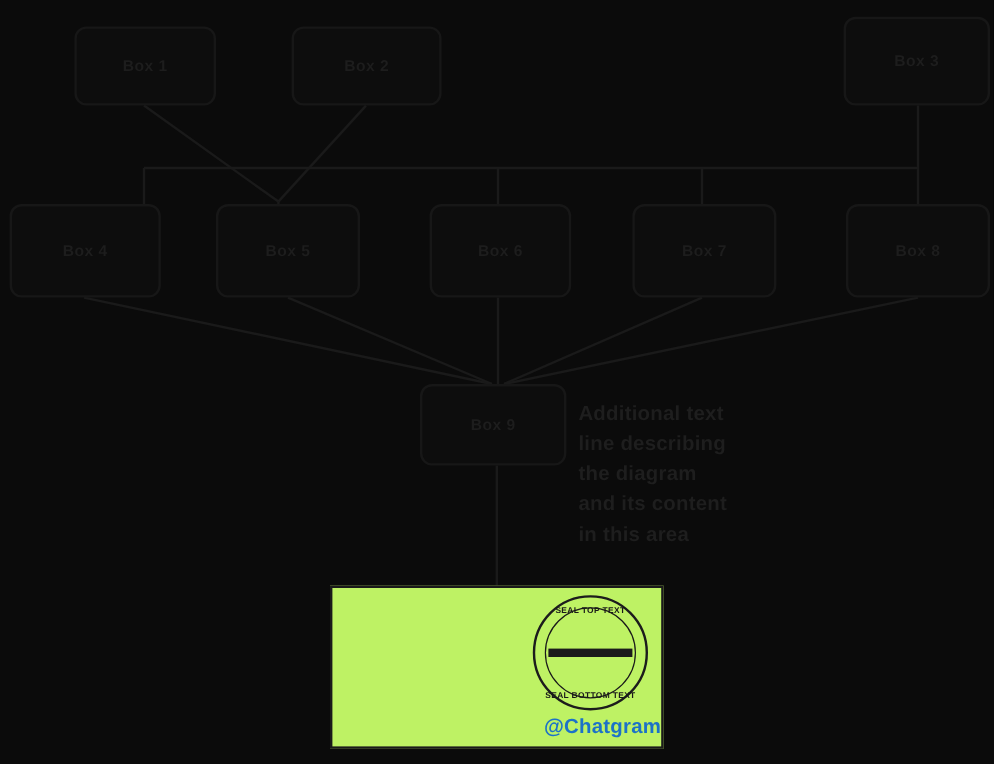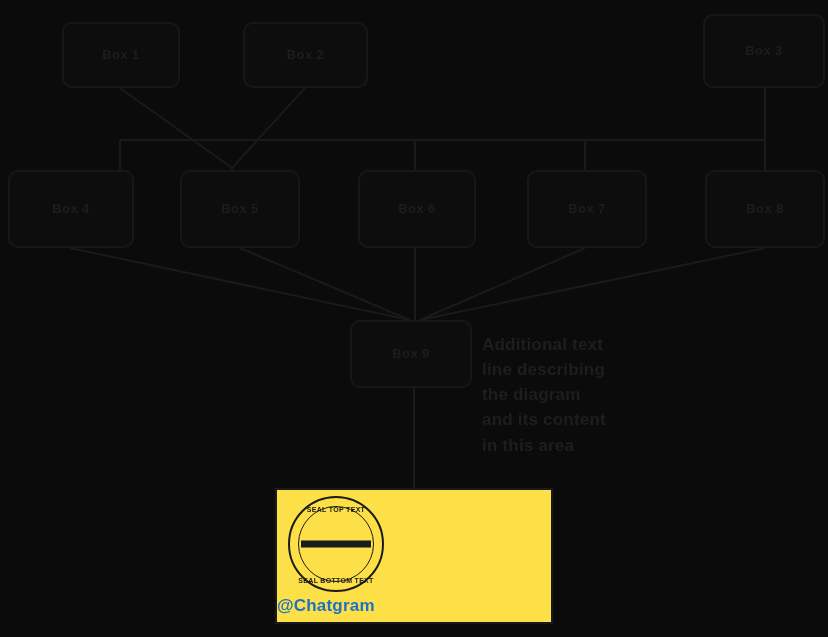--- a/index.html
+++ b/index.html
@@ -33,25 +33,25 @@
     line-height:1.48;
     font-weight:700;
     letter-spacing:.2px;
     width:340px;
     white-space:pre-line;
   }
 
   .imgbox{
     position:absolute;
     border:2px solid #1a1a1a;
-    background:#fde047;
+    background:#bef264;
     box-sizing:border-box;
     display:flex;
     flex-direction:column;
-    align-items:flex-start;
+    align-items:flex-end;
     justify-content:center;
   }
   .seal{
     width:118px;height:96px;
     display:flex;align-items:center;justify-content:center;
     position:relative;
   }
   .seal .ring{
     position:absolute;left:50%;top:50%;transform:translate(-50%,-50%);
     width:92px;height:92px;border-radius:50%;

